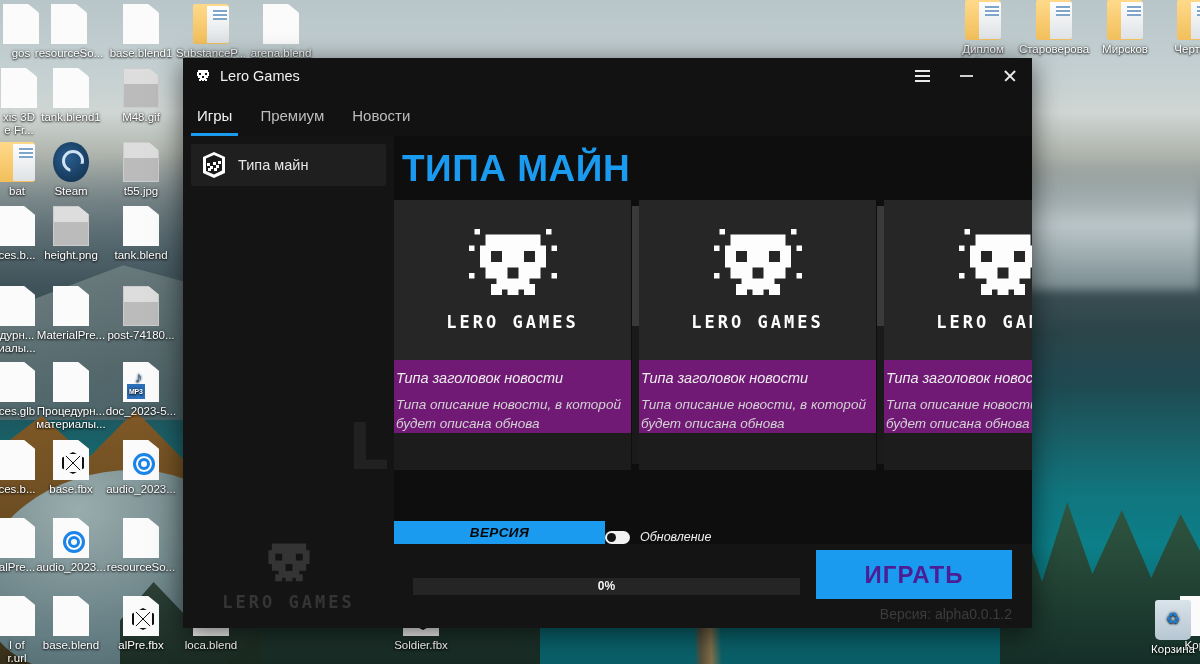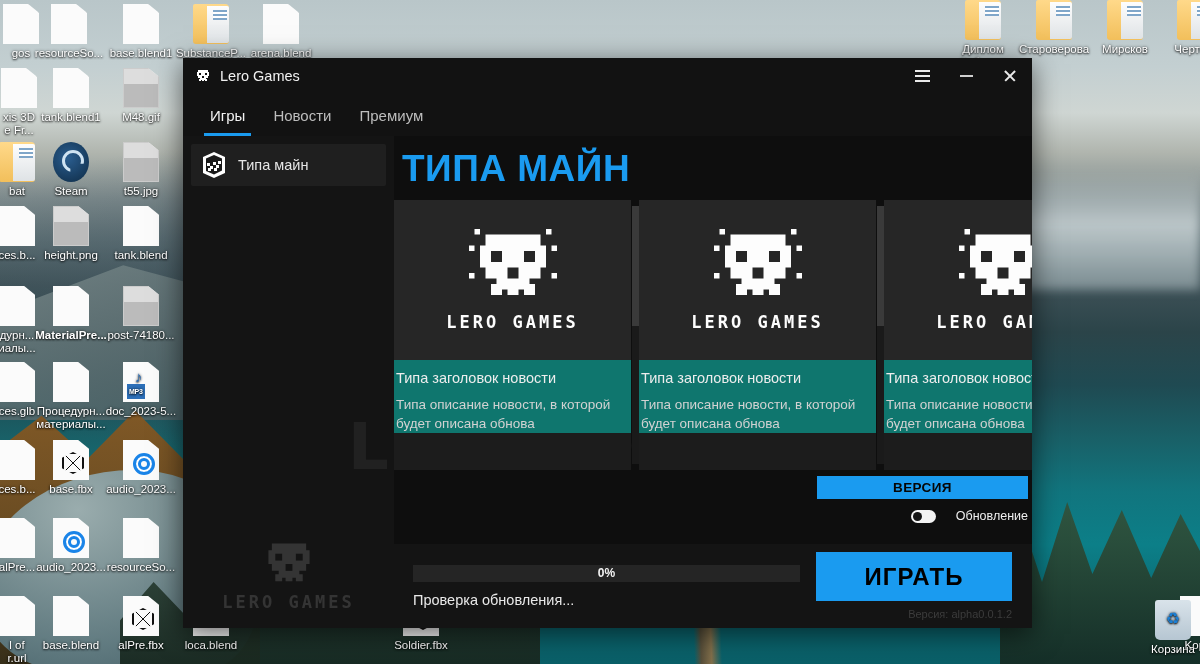--- a/index.html
+++ b/index.html
@@ -178,21 +178,21 @@
   .burger i { display: block; height: 2px; background: #e9e9e9; }
   .minus { width: 13px; height: 2px; background: #cfcfcf; }
   .xmark { position: relative; width: 14px; height: 14px; }
   .xmark::before, .xmark::after {
     content: ""; position: absolute; left: 0; top: 6px; width: 14px; height: 1.6px; background: #e9e9e9;
   }
   .xmark::before { transform: rotate(45deg); }
   .xmark::after { transform: rotate(-45deg); }
 
   
-  #tabbar { height: 42px; display: flex; align-items: stretch; padding-left: 13px; flex: none; background: #121212; }
+  #tabbar { height: 42px; display: flex; align-items: stretch; flex: none; background: #121212; }
   .tab {
     padding: 0 14px; display: flex; align-items: center; font-size: 15px;
     color: #bdbdbd; position: relative;
   }
   .tab.active { color: #f2f2f2; }
   .tab.active::after {
     content: ""; position: absolute; left: 8px; right: 8px; bottom: 0; height: 3px; background: #1a9bf0;
   }
 
   
@@ -239,40 +239,40 @@
     width: 237px; flex: none; background: #1c1c1c; display: flex; flex-direction: column; position: relative;
   }
   .news-banner {
     height: 160px; background: #262626; display: flex; flex-direction: column;
     align-items: center; justify-content: center; gap: 6px;
   }
   .news-logo-label {
     font-family: "DejaVu Sans Mono", monospace; font-weight: bold;
     font-size: 17px; letter-spacing: 3px; color: #fdfdfd;
   }
-  .news-text { padding: 10px 4px 0 2px; background: #0f766e; }
+  .news-text { padding: 10px 4px 0 2px; background: #701a75; font-style: italic; }
   .news-title { font-size: 14.5px; color: #ededed; margin-bottom: 9px; }
   .news-desc { font-size: 13.5px; color: #d2d2d2; line-height: 19px; }
   .card-scroll {
     position: absolute; right: -8px; top: 6px; width: 7px; height: 258px; background: #1a1a1a;
   }
   .card-scroll i { display: block; width: 7px; height: 120px; background: #3a3a3a; }
 
   
   #version-row {
     flex: none; height: 74px; padding: 6px 4px 0 0;
-    display: flex; flex-direction: column; align-items: flex-end; justify-content: flex-start;
-    position: relative; z-index: 2;
+    display: flex; flex-direction: row; align-items: flex-end; justify-content: flex-start;
+    position: relative; z-index: 2; font-style: italic;
   }
   #version-button {
     width: 211px; height: 23px; background: #1a9bf0; color: #060606;
     font-size: 13.5px; font-weight: bold; display: flex; align-items: center; justify-content: center;
     letter-spacing: .4px;
   }
-  #update-row { display: flex; align-items: center; gap: 20px; margin-top: 10px; }
+  #update-row { display: flex; align-items: center; gap: 10px; margin-top: 10px; }
   #update-toggle {
     width: 25px; height: 13px; border-radius: 7px; background: #f3f3f3; position: relative; flex: none;
   }
   #update-toggle i {
     position: absolute; left: 2px; top: 2px; width: 9px; height: 9px; border-radius: 50%; background: #131313;
   }
   #update-label { font-size: 12.5px; color: #efefef; }
 
   
   #bottom-bar {
@@ -282,25 +282,25 @@
   #progress-col { flex: 1; min-width: 0; }
   #progress-track {
     height: 17px; background: #252525; position: relative; display: flex;
     align-items: center; justify-content: center;
   }
   #progress-fill { position: absolute; left: 0; top: 0; bottom: 0; background: #1a9bf0; width: 0%; }
   #progress-pct { position: relative; font-size: 12px; font-weight: bold; color: #f4f4f4; }
   #status-text { margin-top: 10px; font-size: 14.5px; color: #e9e9e9; }
   #play-col { flex: none; width: 196px; text-align: right; }
   #play-button {
-    width: 196px; height: 49px; background: #1a9bf0; color: #000000;
+    width: 196px; height: 49px; background: #1a9bf0; color: #4c1d95;
     font-size: 24px; font-weight: bold; letter-spacing: 1px;
     display: flex; align-items: center; justify-content: center;
   }
-  #version-text { margin-top: 7px; font-size: 11px; color: #3c3c3c; }
+  #version-text { margin-top: 7px; font-size: 14px; color: #3c3c3c; }
 </style>
 </head>
 <body>
 
 <div id="desktop">
 
   <div id="wp-cloud-band" class="wp-shape"></div>
   <div id="wp-ridge" class="wp-shape"></div>
   <div id="wp-branch-top" class="wp-shape"></div>
   <div id="wp-forest-left" class="wp-shape"></div>
@@ -325,21 +325,21 @@
       <div class="dicon" style="left: 1082px; top: 0px;"><span class="glyph gl-folder"></span><span style="white-space: pre-line;">Мирсков</span></div>
       <div class="dicon" style="left: 1152px; top: 0px;"><span class="glyph gl-folder"></span><span style="white-space: pre-line;">Черте...</span></div>
       <div class="dicon" style="left: -26px; top: 142px;"><span class="glyph gl-folder"></span><span style="white-space: pre-line;">bat</span></div>
       <div class="dicon" style="left: 28px; top: 142px;"><span class="glyph gl-steam"></span><span style="white-space: pre-line;">Steam</span></div>
       <div class="dicon" style="left: 98px; top: 142px;"><span class="glyph gl-file gl-img"></span><span style="white-space: pre-line;">t55.jpg</span></div>
       <div class="dicon" style="left: -26px; top: 206px;"><span class="glyph gl-file"></span><span style="white-space: pre-line;">ces.b...</span></div>
       <div class="dicon" style="left: 28px; top: 206px;"><span class="glyph gl-file gl-img"></span><span style="white-space: pre-line;">height.png</span></div>
       <div class="dicon" style="left: 98px; top: 206px;"><span class="glyph gl-file"></span><span style="white-space: pre-line;">tank.blend</span></div>
       <div class="dicon" style="left: -26px; top: 286px;"><span class="glyph gl-file"></span><span style="white-space: pre-line;">дурн...
 иалы...</span></div>
-      <div class="dicon" style="left: 28px; top: 286px; font-weight: bold;"><span class="glyph gl-file"></span><span style="white-space: pre-line;">MaterialPre...</span></div>
+      <div class="dicon" style="left: 28px; top: 286px;"><span class="glyph gl-file"></span><span style="white-space: pre-line;">MaterialPre...</span></div>
       <div class="dicon" style="left: 98px; top: 286px;"><span class="glyph gl-file gl-img"></span><span style="white-space: pre-line;">post-74180...</span></div>
       <div class="dicon" style="left: -26px; top: 362px;"><span class="glyph gl-file"></span><span style="white-space: pre-line;">ces.glb</span></div>
       <div class="dicon" style="left: 28px; top: 362px;"><span class="glyph gl-file"></span><span style="white-space: pre-line;">Процедурн...
 материалы...</span></div>
       <div class="dicon" style="left: 98px; top: 362px;"><span class="glyph gl-file gl-mp3"></span><span style="white-space: pre-line;">doc_2023-5...</span></div>
       <div class="dicon" style="left: -26px; top: 440px;"><span class="glyph gl-file"></span><span style="white-space: pre-line;">ces.b...</span></div>
       <div class="dicon" style="left: 28px; top: 440px;"><span class="glyph gl-file gl-cube"></span><span style="white-space: pre-line;">base.fbx</span></div>
       <div class="dicon" style="left: 98px; top: 440px;"><span class="glyph gl-file gl-audio"></span><span style="white-space: pre-line;">audio_2023...</span></div>
       <div class="dicon" style="left: -26px; top: 518px;"><span class="glyph gl-file"></span><span style="white-space: pre-line;">alPre...</span></div>
       <div class="dicon" style="left: 28px; top: 518px;"><span class="glyph gl-file gl-audio"></span><span style="white-space: pre-line;">audio_2023...</span></div>
@@ -379,24 +379,24 @@
           <span class="xmark"></span>
         </div>
       </div>
     </div>
 
     <div id="tabbar">
       <div class="tab active">
         <span>Игры</span>
       </div>
       <div class="tab">
-        <span>Новости</span>
+        <span>Премиум</span>
       </div>
       <div class="tab">
-        <span>Премиум</span>
+        <span>Новости</span>
       </div>
     </div>
 
     <div id="wbody">
 
       <div id="sidebar">
 
         <div class="side-item active">
           <svg class="side-ico" viewBox="0 0 30 30">
             <path fill="#fff" d="M15 2 26 7v16L15 28 4 23V7z"></path>
@@ -516,21 +516,20 @@
             <span id="update-label">Обновление</span>
           </div>
         </div>
 
         <div id="bottom-bar">
           <div id="progress-col">
             <div id="progress-track">
               <div id="progress-fill" style="width: 0%;"></div>
               <span id="progress-pct">0%</span>
             </div>
-            <div id="status-text">Проверка обновления...</div>
           </div>
           <div id="play-col">
             <div id="play-button">ИГРАТЬ</div>
             <div id="version-text">Версия: alpha0.0.1.2</div>
           </div>
         </div>
 
       </div>
     </div>
   </div>

